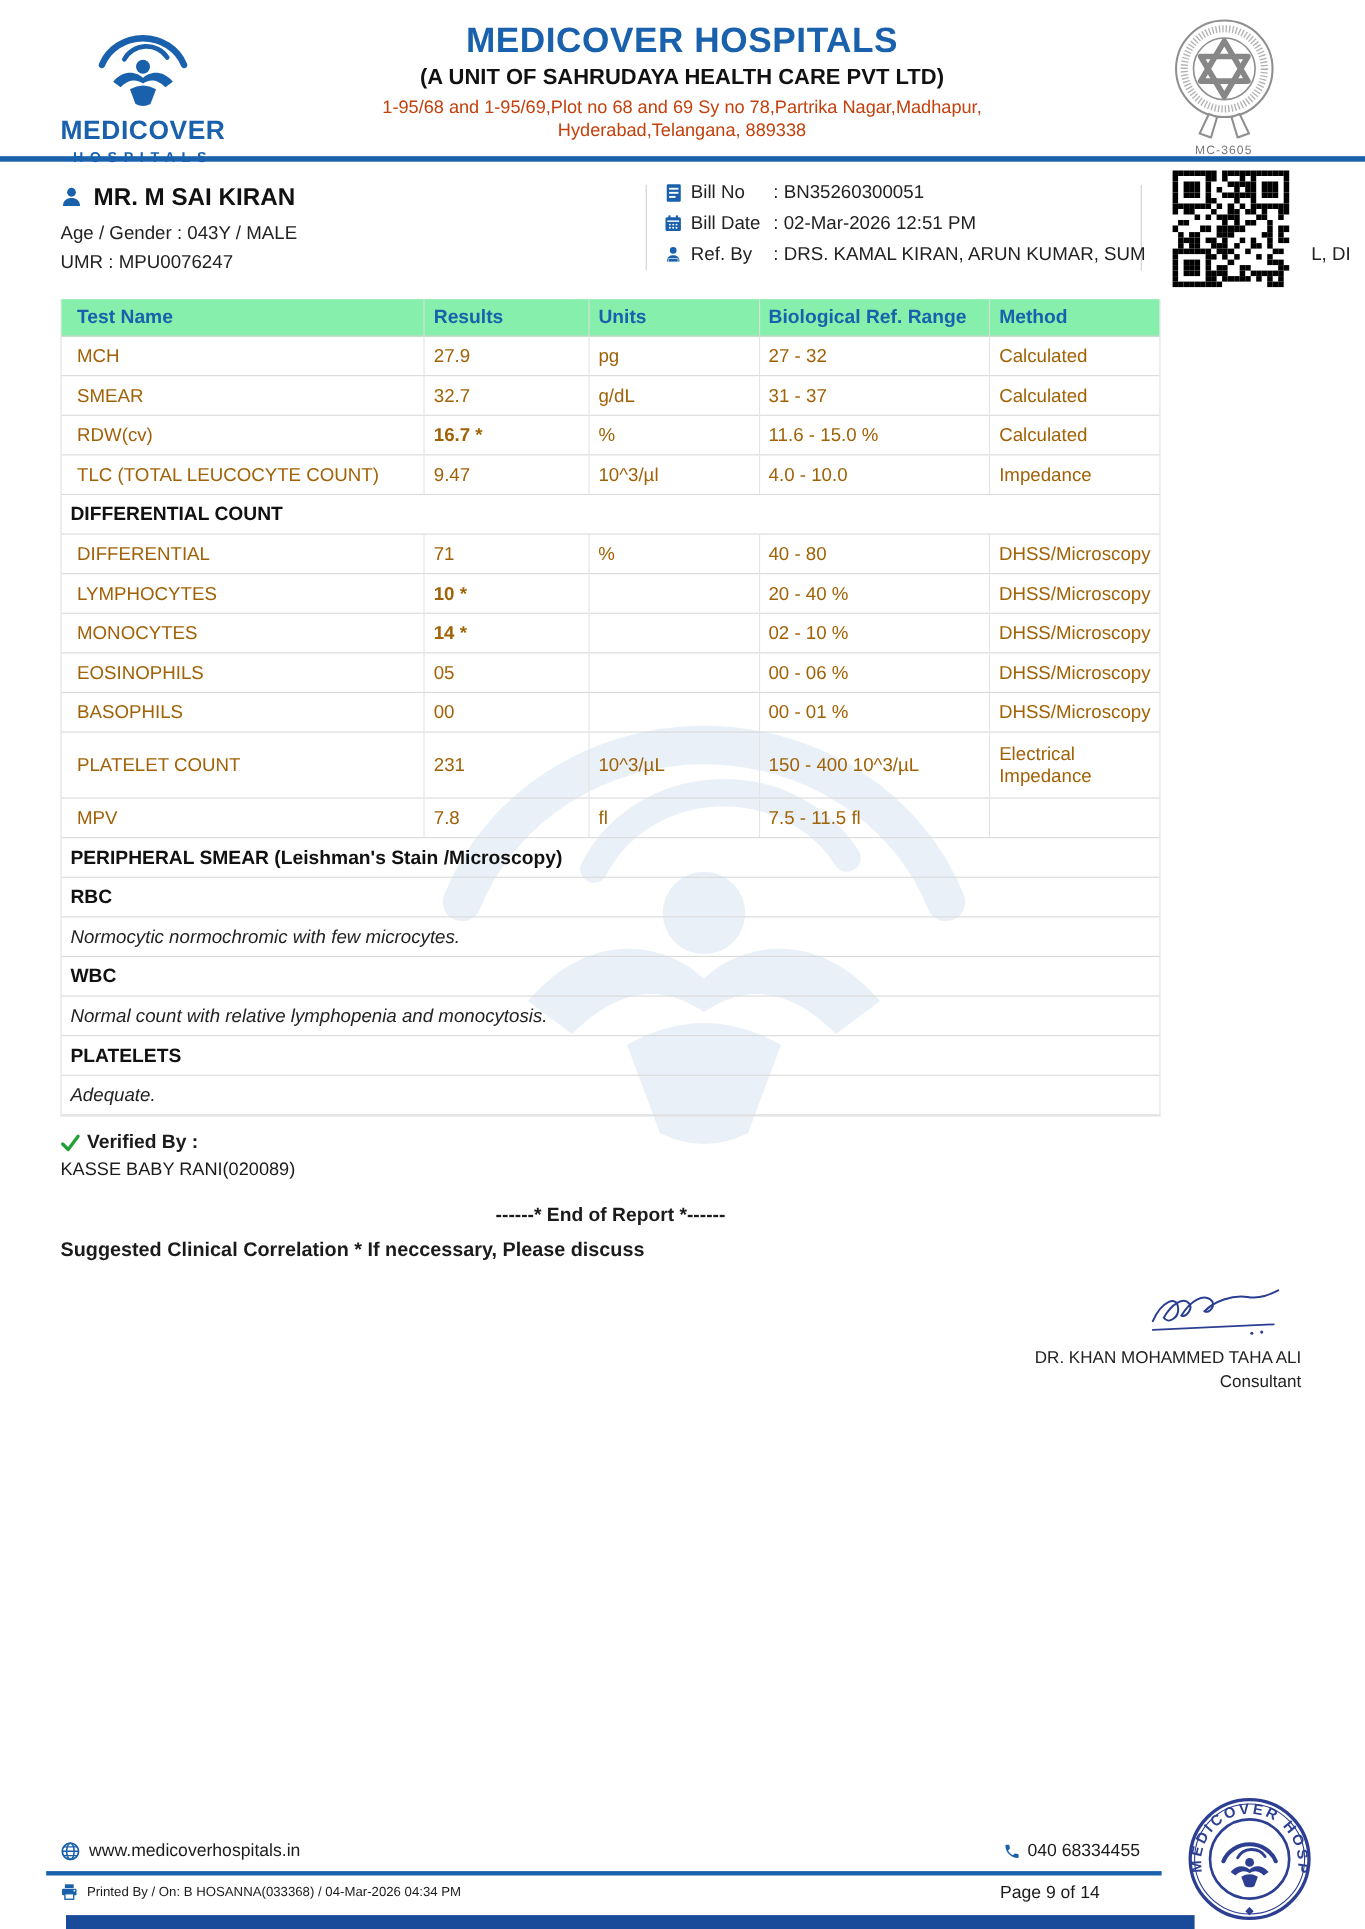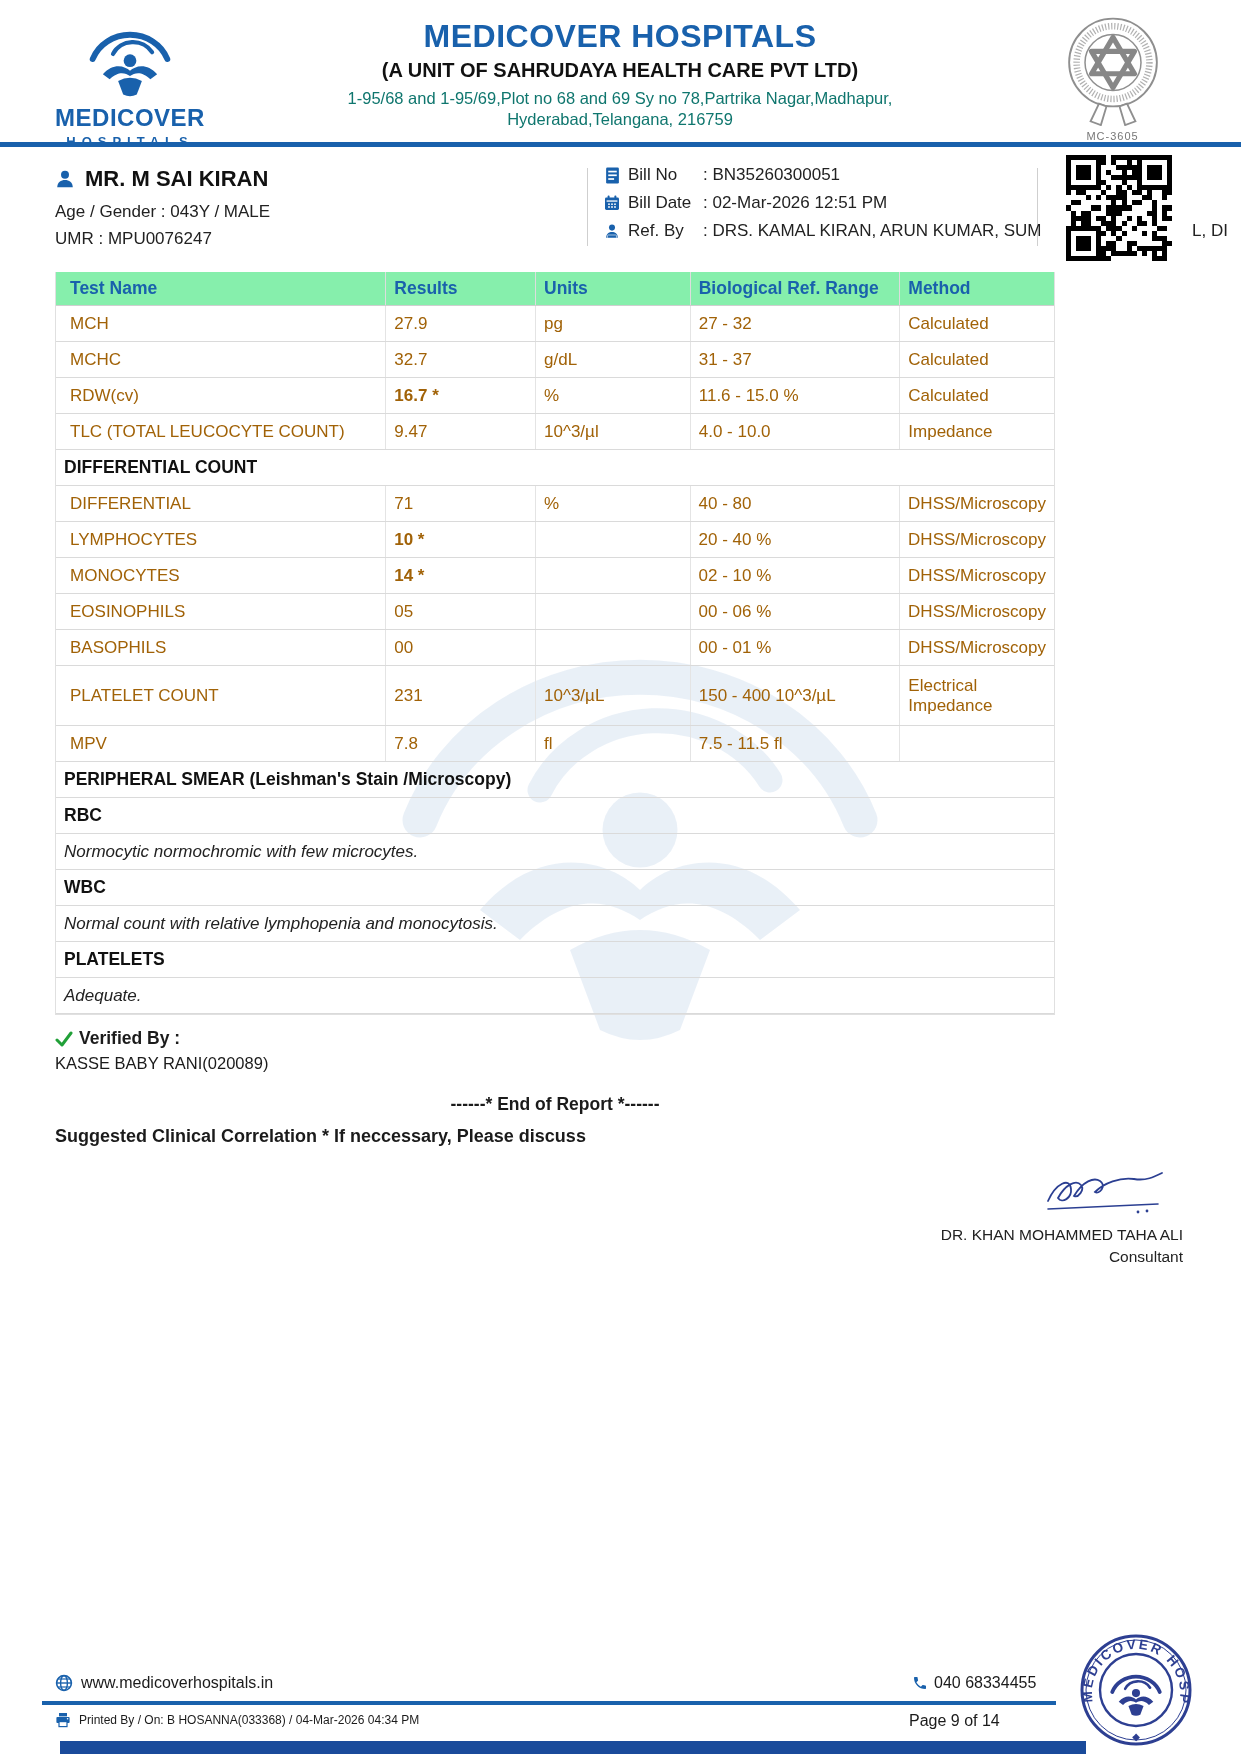--- a/index.html
+++ b/index.html
@@ -7,21 +7,21 @@
         font-family:"Liberation Sans","DejaVu Sans",sans-serif;color:#1b1b1b;}
   .abs{position:absolute;}
 
   
   .logo-block{left:55px;top:20px;width:150px;text-align:center;}
   .logo-name{color:#1961ac;font-weight:bold;font-size:24px;letter-spacing:.5px;margin-top:2px;}
   .logo-sub{color:#1961ac;font-size:13px;letter-spacing:6px;margin-top:2px;font-weight:bold;}
   .hcenter{left:230px;width:780px;top:18px;text-align:center;}
   .htitle{color:#1961ac;font-weight:bold;font-size:32px;letter-spacing:.5px;}
   .hsub{color:#111;font-weight:bold;font-size:20px;margin-top:4px;}
-  .haddr{font-size:16.5px;color:#0f766e;margin-top:6px;line-height:1.25;}
+  .haddr{font-size:16.5px;color:#c2410c;margin-top:6px;line-height:1.25;}
   .nabl{left:1055px;top:14px;width:115px;text-align:center;}
   .nabl-code{font-size:11px;color:#777;letter-spacing:1px;margin-top:0px;}
   .blue-rule{left:0;top:142px;width:1241px;height:5px;background:#1961ac;}
 
   
   .pname{left:55px;top:166px;font-size:22px;font-weight:bold;color:#111;display:flex;align-items:center;gap:10px;}
   .pline1{left:55px;top:202px;font-size:17px;color:#222;}
   .pline2{left:55px;top:229px;font-size:17px;color:#222;}
   .vdiv{width:1px;background:#cfcfcf;top:168px;height:78px;}
   .bill-row{left:602px;font-size:17px;color:#222;display:flex;align-items:center;white-space:nowrap;}
@@ -93,21 +93,21 @@
     </svg>
     <div class="logo-name">MEDICOVER</div>
     <div class="logo-sub">HOSPITALS</div>
   </div>
 
   <div class="abs hcenter">
     <div class="htitle">MEDICOVER HOSPITALS</div>
     <div class="hsub">(A UNIT OF SAHRUDAYA HEALTH CARE PVT LTD)</div>
     <div class="haddr">
       <div>1-95/68 and 1-95/69,Plot no 68 and 69 Sy no 78,Partrika Nagar,Madhapur,</div>
-      <div>Hyderabad,Telangana, 216759</div>
+      <div>Hyderabad,Telangana, 889338</div>
     </div>
   </div>
 
   <div class="abs nabl">
     <svg width="110" height="112" viewBox="0 0 110 120">
       <circle cx="55" cy="52" r="47" fill="none" stroke="#8f8f8f" stroke-width="2"></circle>
       <circle cx="55" cy="52" r="39" fill="none" stroke="#9d9d9d" stroke-width="7" stroke-dasharray="1.3,2" opacity="0.8"></circle>
       <circle cx="55" cy="52" r="30" fill="#fff" stroke="#8f8f8f" stroke-width="1.6"></circle>
       <polygon points="55,25 78,64 32,64" fill="#fff" stroke="#878787" stroke-width="5.5" stroke-linejoin="round"></polygon>
       <polygon points="55,79 32,40 78,40" fill="none" stroke="#878787" stroke-width="5.5" stroke-linejoin="round"></polygon>
@@ -637,21 +637,21 @@
 
     <div class="trow">
       <div class="c c1">MCH</div>
       <div class="c c2">27.9</div>
       <div class="c c3">pg</div>
       <div class="c c4">27 - 32</div>
       <div class="c c5">Calculated</div>
     </div>
 
     <div class="trow">
-      <div class="c c1">MCHC</div>
+      <div class="c c1">SMEAR</div>
       <div class="c c2">32.7</div>
       <div class="c c3">g/dL</div>
       <div class="c c4">31 - 37</div>
       <div class="c c5">Calculated</div>
     </div>
 
     <div class="trow">
       <div class="c c1">RDW(cv)</div>
       <div class="c c2 bold">16.7 *</div>
       <div class="c c3">%</div>

